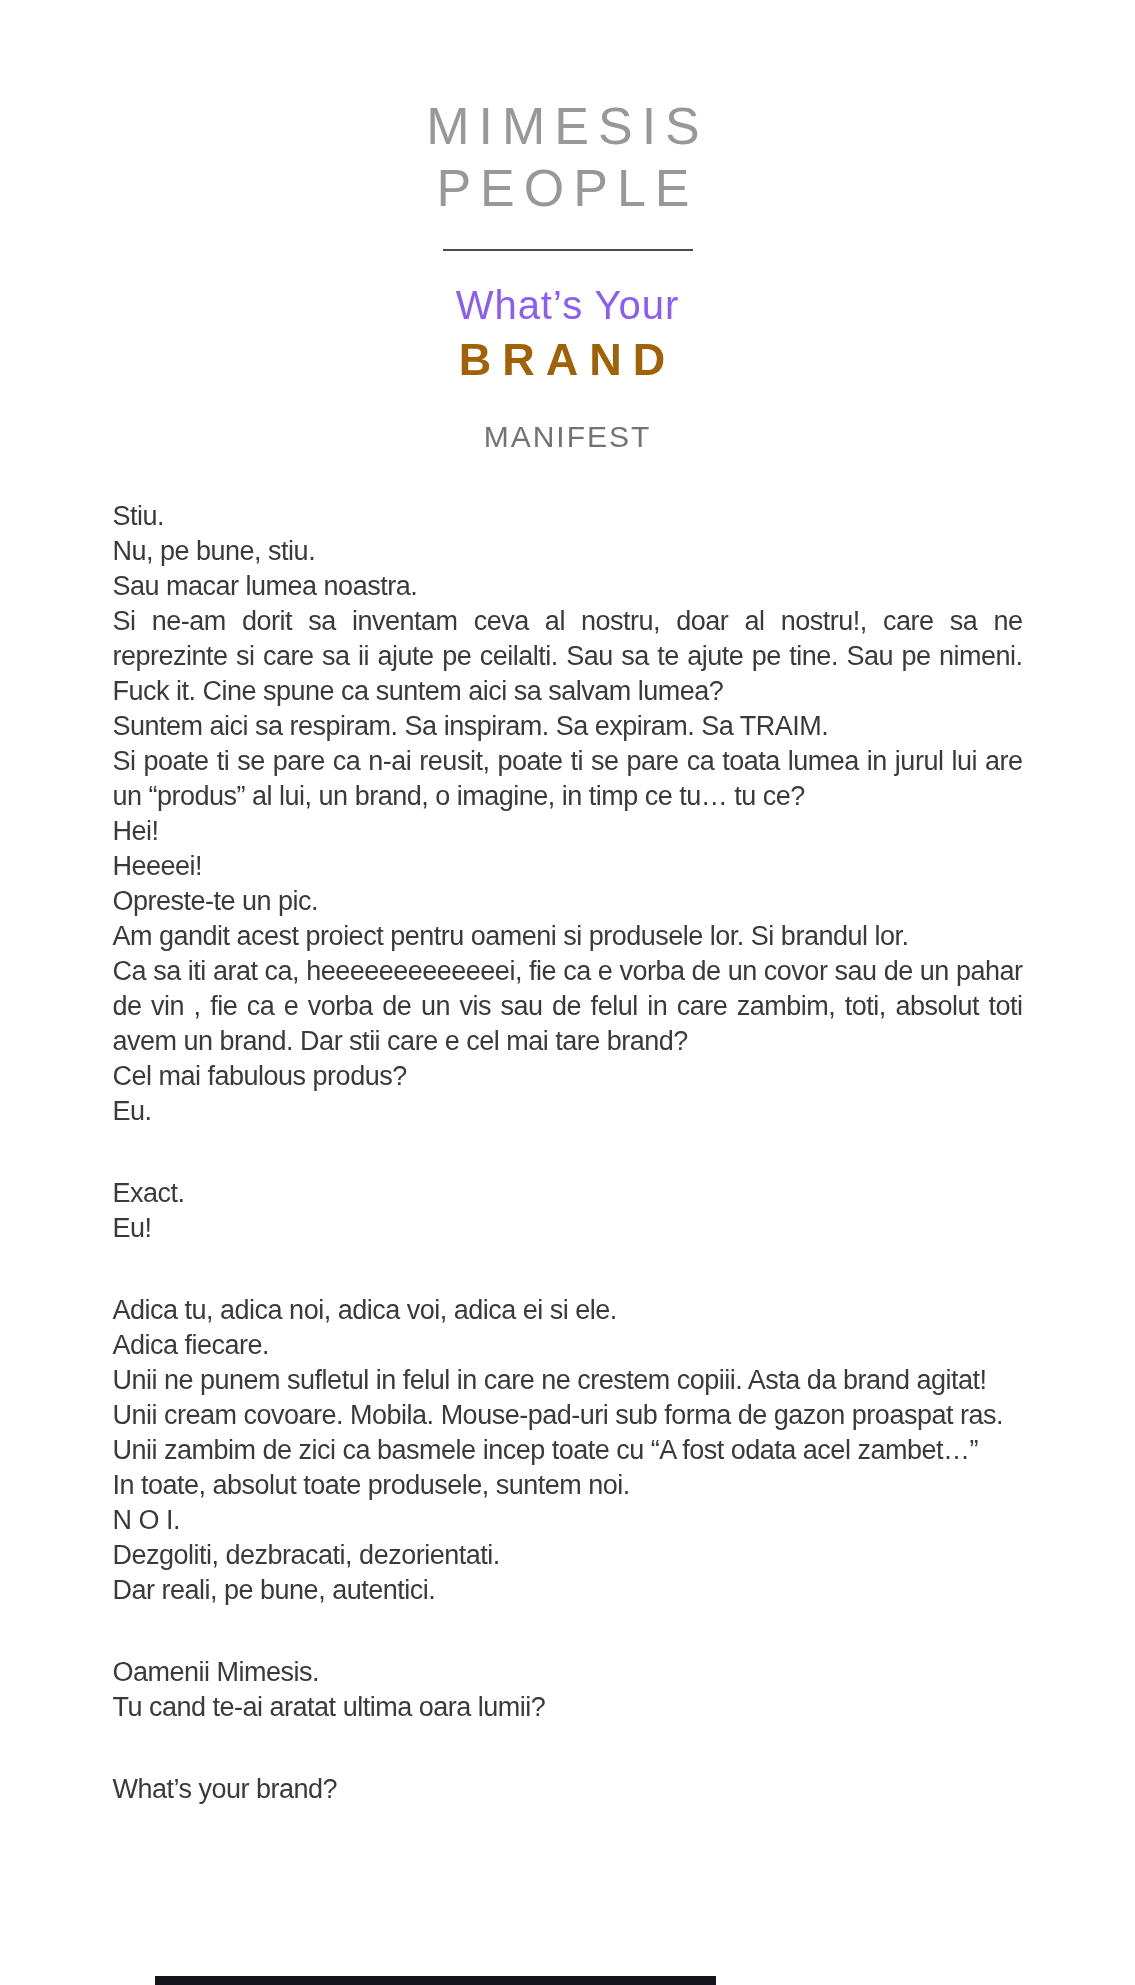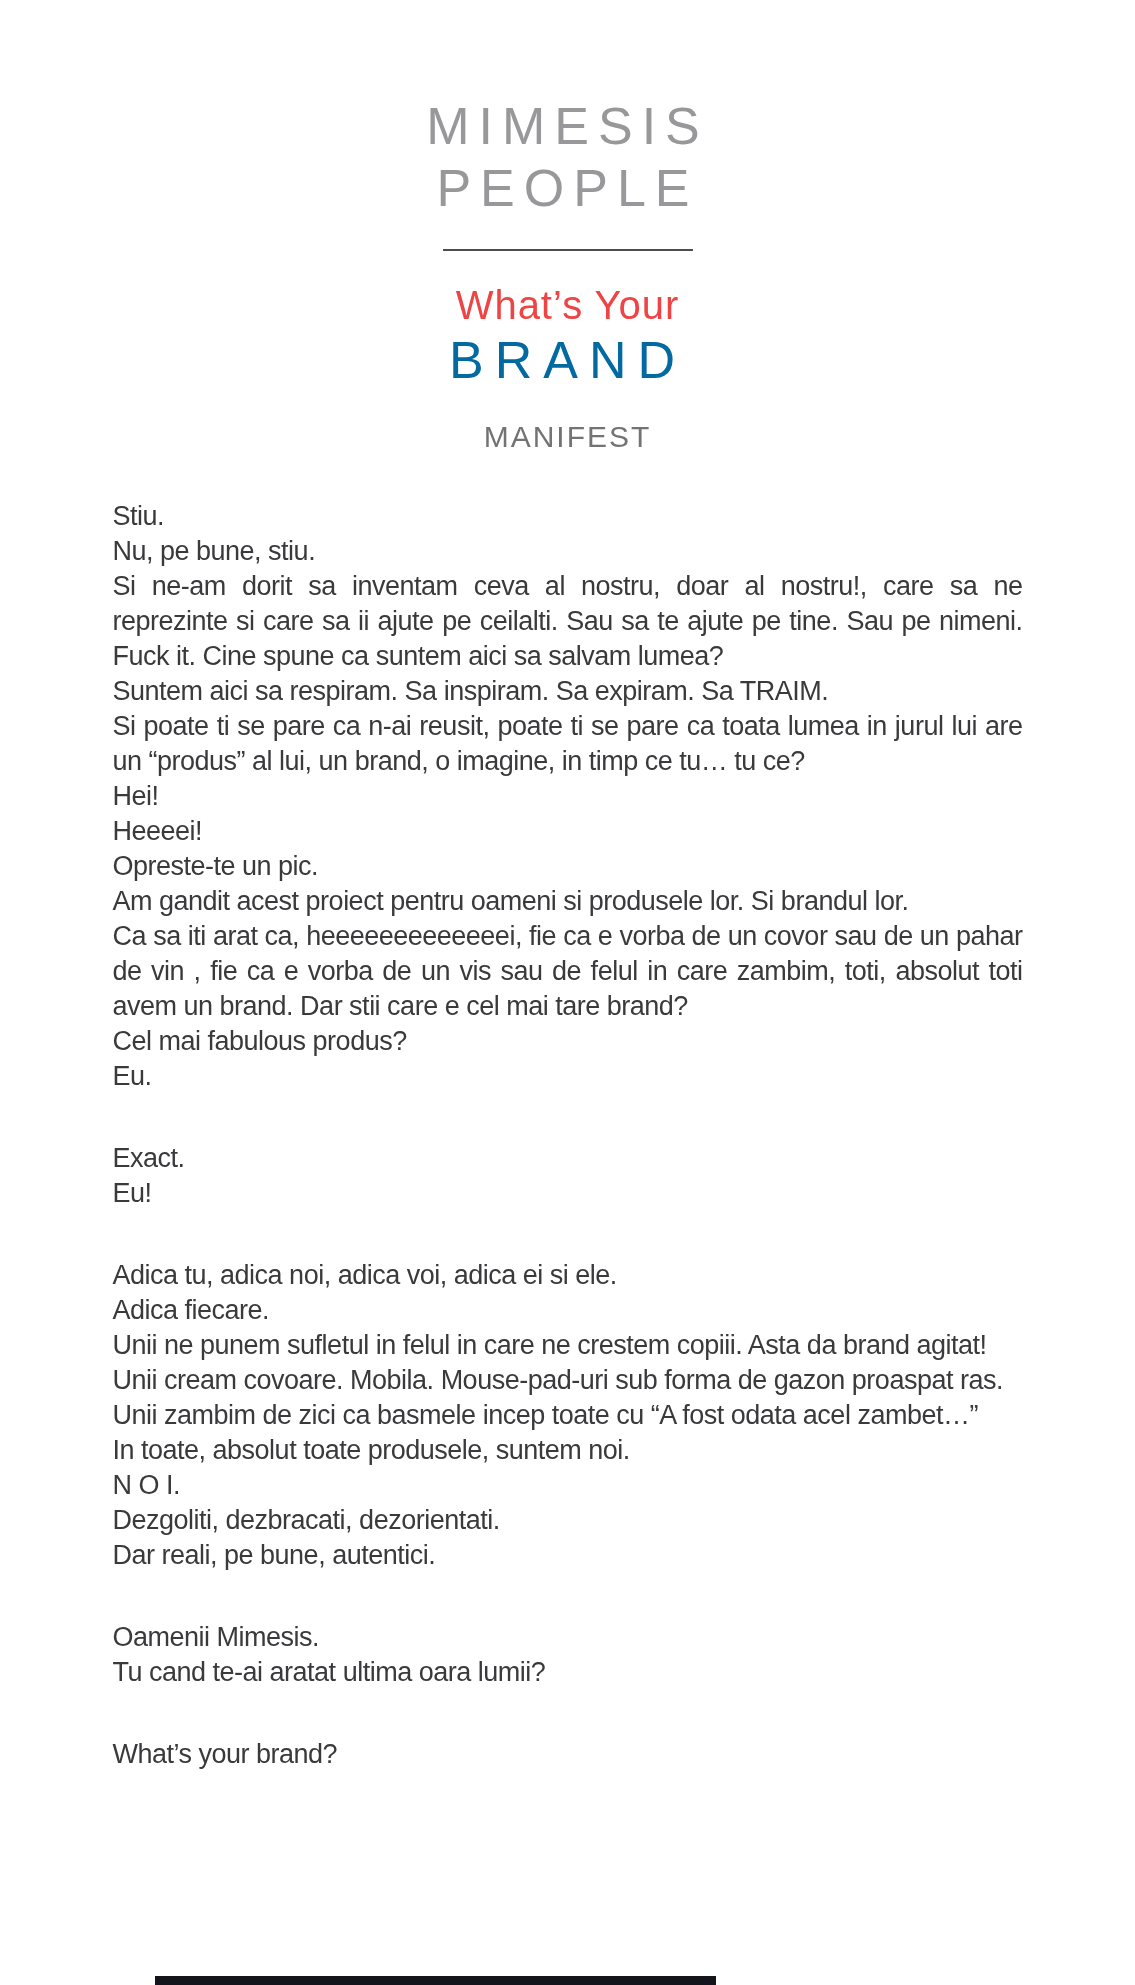--- a/index.html
+++ b/index.html
@@ -39,30 +39,30 @@
     border-top: 2px solid #4d4d4d;
   }
   .tagline {
     margin-top: 30px;
   }
   .tagline .tag-line1 {
     display: block;
     font-size: 40px;
     line-height: 48px;
     letter-spacing: 1px;
-    color: #ef4444;
+    color: #8b5cf6;
     font-weight: 300;
   }
   .tagline .tag-line2 {
     display: block;
-    font-size: 52px;
+    font-size: 45px;
     line-height: 62px;
     letter-spacing: 11px;
-    color: #0369a1;
-    font-weight: 400;
+    color: #a16207;
+    font-weight: 700;
   }
   
   .manifest-title {
     margin: 26px 0 0 0;
     text-align: center;
     font-size: 30px;
     line-height: 40px;
     letter-spacing: 2px;
     font-weight: 400;
     color: #737373;
@@ -111,20 +111,21 @@
       <span class="tag-line1">What’s Your</span>
       <span class="tag-line2">BRAND</span>
     </div>
   </header>
 
   <main class="manifest">
     <h2 class="manifest-title">MANIFEST</h2>
     <div class="manifest-body" id="manifest-body">
         <p class="line">Stiu.</p>
         <p class="line">Nu, pe bune, stiu.</p>
+        <p class="line">Sau macar lumea noastra.</p>
         <p class="line justify">Si ne-am dorit sa inventam ceva al nostru, doar al nostru!, care sa ne reprezinte si care sa ii ajute pe ceilalti. Sau sa te ajute pe tine. Sau pe nimeni. Fuck it. Cine spune ca suntem aici sa salvam lumea?</p>
         <p class="line">Suntem aici sa respiram. Sa inspiram. Sa expiram. Sa TRAIM.</p>
         <p class="line justify">Si poate ti se pare ca n-ai reusit, poate ti se pare ca toata lumea in jurul lui are un “produs” al lui, un brand, o imagine, in timp ce tu… tu ce?</p>
         <p class="line">Hei!</p>
         <p class="line">Heeeei!</p>
         <p class="line">Opreste-te un pic.</p>
         <p class="line">Am gandit acest proiect pentru oameni si produsele lor. Si brandul lor.</p>
         <p class="line justify">Ca sa iti arat ca, heeeeeeeeeeeeei, fie ca e vorba de un covor sau de un pahar de vin , fie ca e vorba de un vis sau de felul in care zambim, toti, absolut toti avem un brand. Dar stii care e cel mai tare brand?</p>
         <p class="line">Cel mai fabulous produs?</p>
         <p class="line">Eu.</p>

